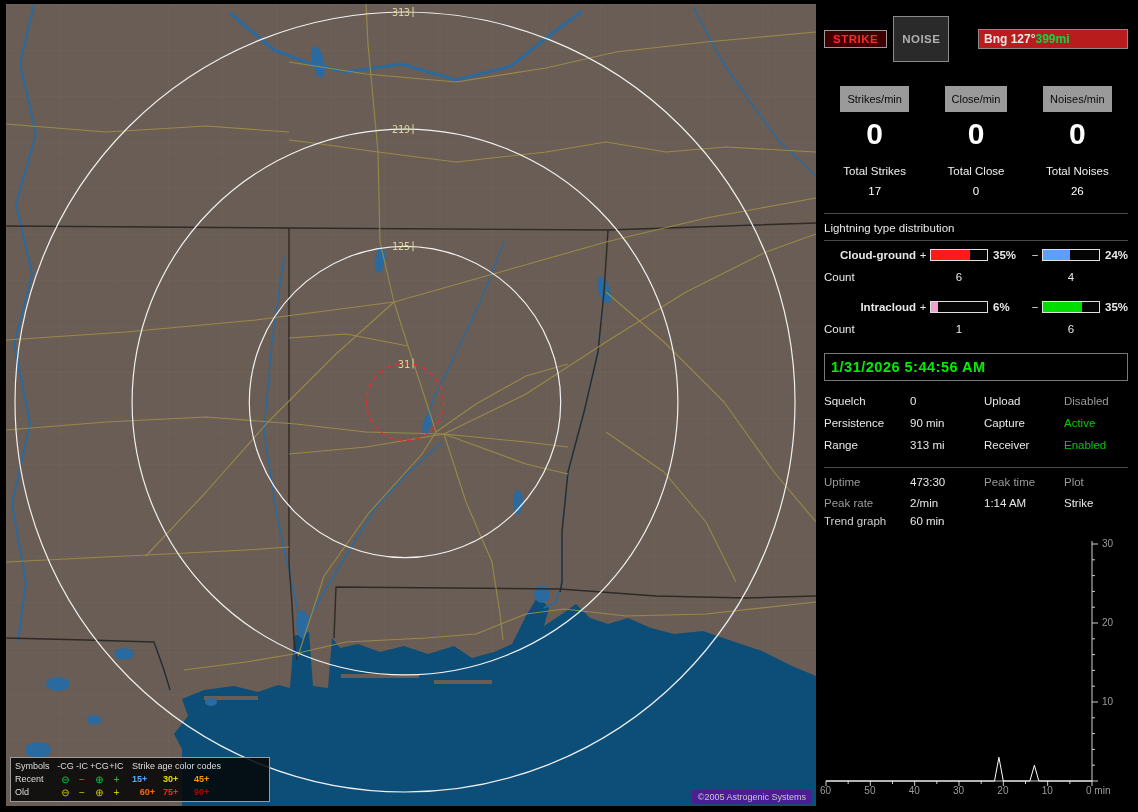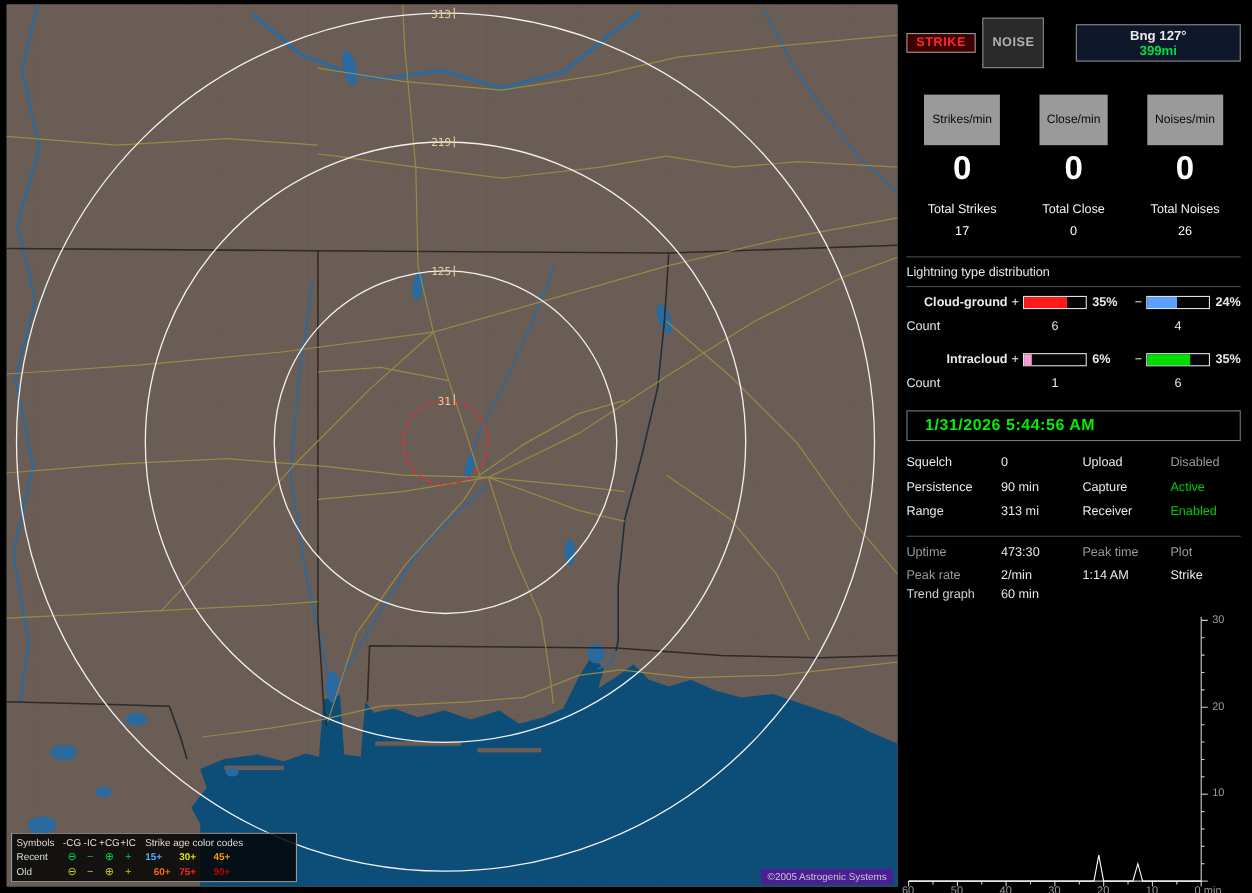--- a/index.html
+++ b/index.html
@@ -22,45 +22,45 @@
              font-size:9px;padding:2px 6px;}
 
   
   .panel{position:absolute;left:818px;top:0;width:318px;height:708px;
          padding:16px 8px 0 6px;box-sizing:border-box;font-size:11.5px;}
   .topbar{display:flex;align-items:center;gap:6px;}
   .btn-strike{background:#3d0000;color:#ff2a2a;border:1px solid #9a9a9a;font-weight:bold;
               font-size:11.5px;padding:2px 8px;font-family:inherit;letter-spacing:.5px;cursor:pointer;}
   .btn-noise{background:#2a2a2a;color:#b0b0b0;border:1px solid #8a8a8a;font-weight:bold;
              font-size:11.5px;padding:16px 8px;font-family:inherit;letter-spacing:.5px;cursor:pointer;}
-  .bng{margin-left:auto;width:138px;border:1px solid #8a8a8a;background:#0f172a;display:flex;
-       justify-content:flex-start;align-items:center;padding:2px 5px;font-weight:bold;font-size:12px;flex-direction:column;}
+  .bng{margin-left:auto;width:138px;border:1px solid #8a8a8a;background:#b91c1c;display:flex;
+       justify-content:flex-start;align-items:center;padding:2px 5px;font-weight:bold;font-size:12px;}
   .bng .mi{color:#00dd44;}
 
   .rates{display:flex;margin-top:24px;text-align:center;}
   .rate-col{flex:1;}
-  .rate-chip{display:inline-block;background:#9a9a9a;color:#0a0a0a;font-size:11px;padding:17px 7px;cursor:pointer;}
+  .rate-chip{display:inline-block;background:#9a9a9a;color:#0a0a0a;font-size:11px;padding:7px 7px;cursor:pointer;}
   .rate-zero{font-size:30px;font-weight:bold;color:#fff;margin-top:5px;}
   .rate-total-label{margin-top:14px;color:#f0f0f0;}
   .rate-total{margin-top:8px;color:#fff;}
 
   .sep{border-top:1px solid #4a4a4a;height:0;margin:16px 0 8px;}
   .sep2{border-top:1px solid #4a4a4a;height:0;margin:6px 0 8px;}
 
   .dist-row{display:grid;grid-template-columns:92px 14px 58px 40px 14px 58px 30px;align-items:center;margin-top:6px;}
   .dist-label{font-weight:bold;text-align:right;}
   .pm{text-align:center;}
   .bar{height:10px;border:1px solid #e0e0e0;background:#050505;}
   .bar-fill{height:100%;}
   .pct{font-weight:bold;padding-left:5px;}
   .count-row{display:grid;grid-template-columns:92px 14px 58px 40px 14px 58px 30px;margin-top:10px;}
   .count-val{text-align:center;}
   .dist-gap{height:12px;}
 
-  .ts-box{margin-top:18px;border:1px solid #787878;padding:5px 16px;color:#00ee00;
+  .ts-box{margin-top:18px;border:1px solid #787878;padding:5px 6px;color:#00ee00;
           font-weight:bold;font-size:14.5px;letter-spacing:.5px;}
 
   .status-grid{display:grid;grid-template-columns:86px 74px 80px 1fr;row-gap:10px;margin-top:14px;}
   .stats-grid{display:grid;grid-template-columns:86px 74px 80px 1fr;row-gap:9px;}
   .glabel{color:#9a9a9a;}
   .trend-row{display:grid;grid-template-columns:86px 1fr;margin-top:6px;}
 
   .chart{position:relative;margin-top:10px;height:264px;}
   #x-labels span{position:absolute;top:248px;font-size:10px;color:#9a9a9a;white-space:nowrap;}
   #y-labels span{position:absolute;left:278px;font-size:10px;color:#9a9a9a;}

